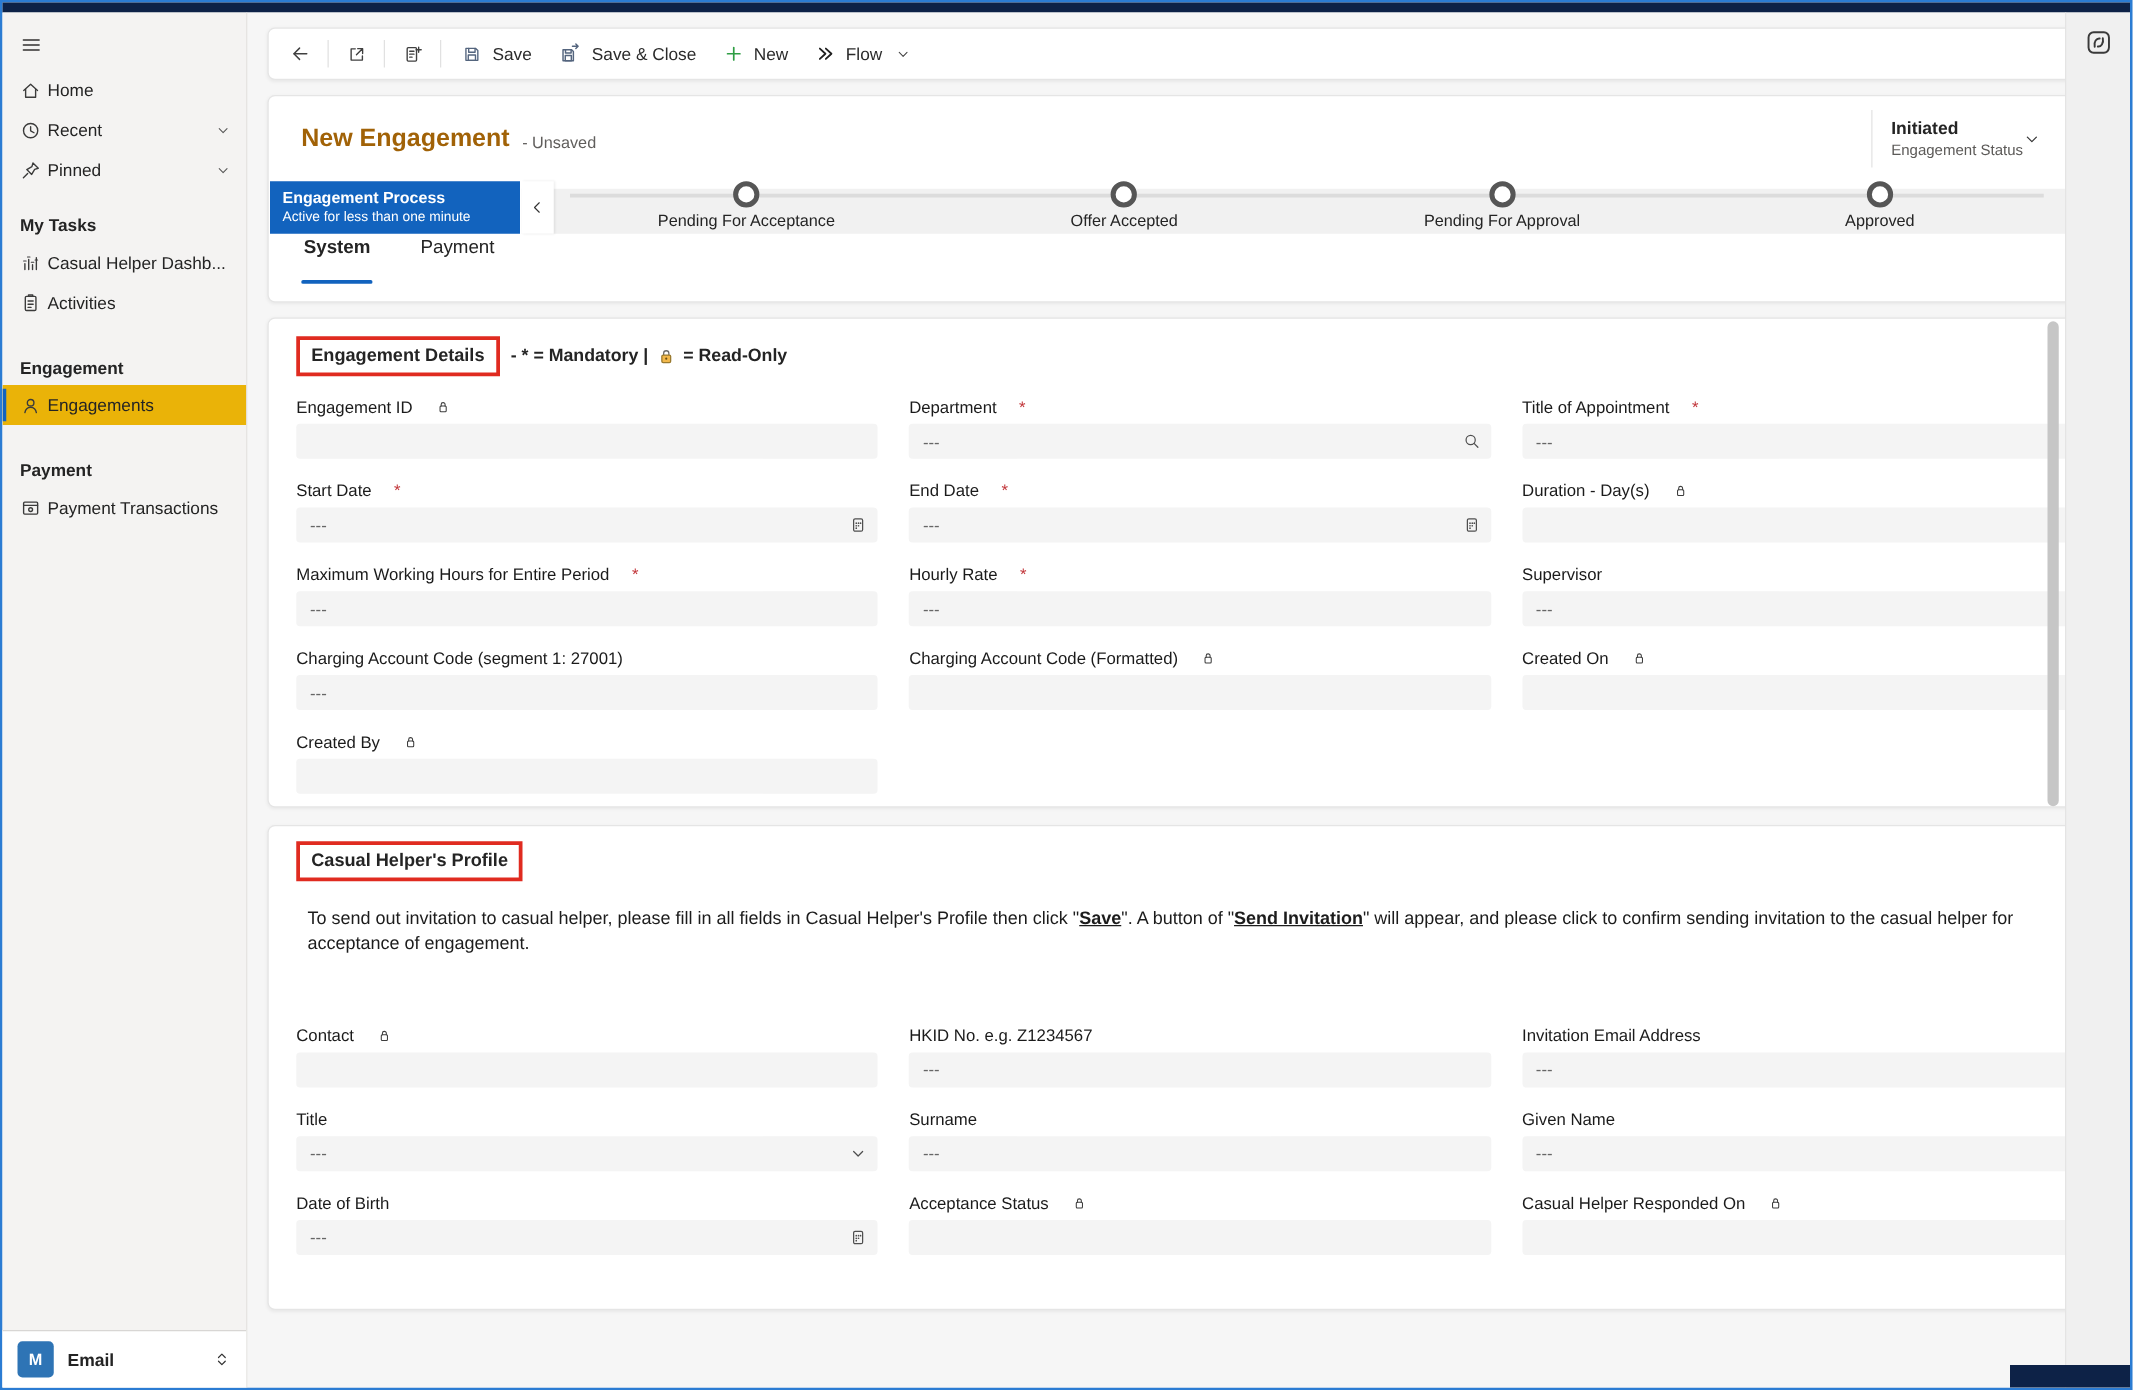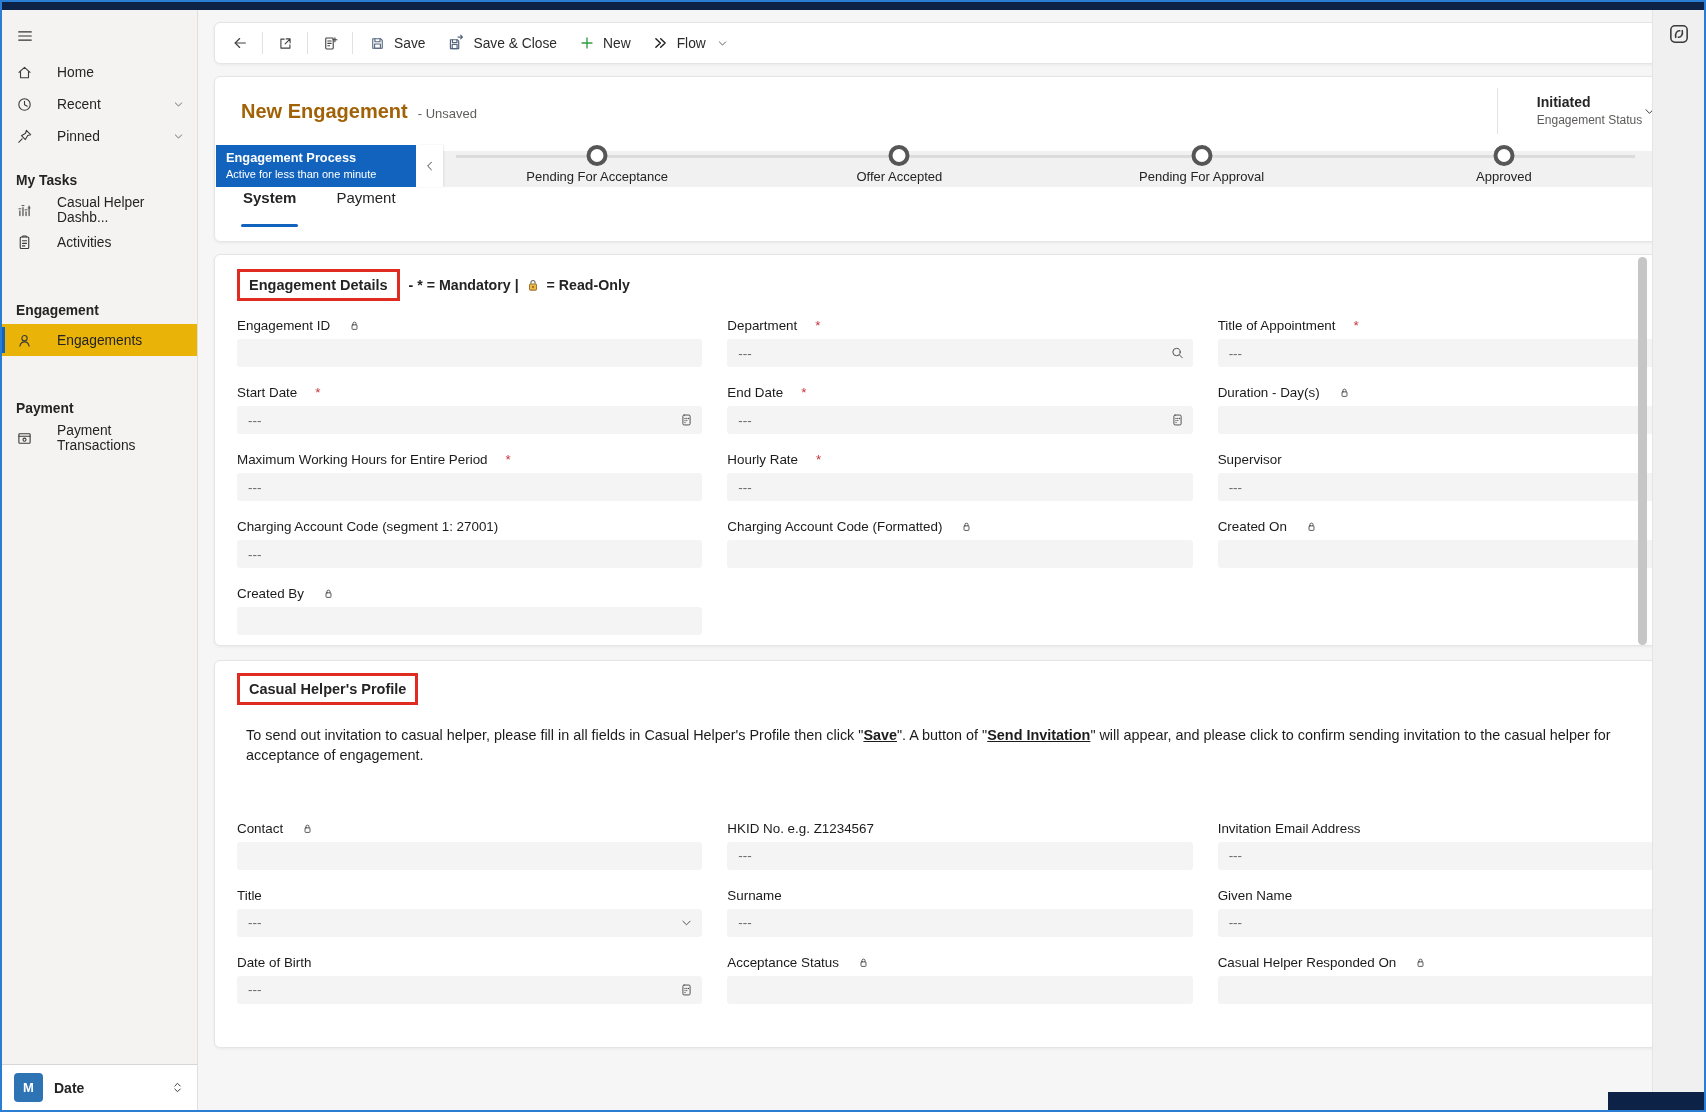--- a/index.html
+++ b/index.html
@@ -6,26 +6,26 @@
   body{width:1706px;height:1112px;position:relative;overflow:hidden;
        font-family:"Liberation Sans",sans-serif;background:#fff;}
   #page{position:absolute;inset:0;border:2px solid #2b7cd3;box-sizing:border-box;background:#f6f6f6;}
   .topbar{position:absolute;top:0;left:0;right:0;height:8px;background:#0d2247;}
 
   
   .sidebar{position:absolute;top:8px;left:0;width:196px;bottom:0;background:#f4f3f2;
            border-right:1px solid #e1dfdd;display:flex;flex-direction:column;box-sizing:border-box;}
   .side-scroll{flex:1;overflow:hidden;padding-top:10px;}
   .burger{width:34px;height:28px;display:flex;align-items:center;justify-content:center;color:#323130;margin:2px 0 6px 6px;border-radius:3px;}
-  .nav-item{height:32px;display:flex;align-items:center;gap:24px;padding:0 12px 0 14px;font-size:13.8px;color:#242424;position:relative;cursor:default;}
+  .nav-item{height:32px;display:flex;align-items:center;gap:5px;padding:0 12px 0 14px;font-size:13.8px;color:#242424;position:relative;cursor:default;}
   .nav-item .ic{color:#3b3b3b;flex:0 0 auto;}
   .nav-item .chev{margin-left:auto;color:#555;}
   .nav-item.selected{background:#eab308;}
   .nav-item.selected::before{content:"";position:absolute;left:0;top:3px;bottom:3px;width:3px;background:#1263BE;}
-  .group-h{font-weight:bold;font-size:13.8px;color:#242424;padding:0 14px;margin-top:38px;height:28px;display:flex;align-items:center;}
+  .group-h{font-weight:bold;font-size:13.8px;color:#242424;padding:0 14px;margin-top:22px;height:28px;display:flex;align-items:center;}
   .group-h.first{margin-top:14px;}
   .side-bottom{height:46px;border-top:1px solid #d8d6d4;background:#fff;display:flex;align-items:center;padding:0 12px;gap:11px;box-sizing:border-box;}
   .avatar{width:29px;height:29px;border-radius:4px;background:#2E74B5;color:#fff;font-weight:bold;font-size:13px;display:flex;align-items:center;justify-content:center;}
   .area-label{font-weight:bold;font-size:14px;color:#242424;}
   .area-chev{margin-left:auto;color:#333;}
 
   
   .rail{position:absolute;top:8px;right:0;width:52px;bottom:0;background:#f0f0f0;border-left:1px solid #e4e4e4;box-sizing:border-box;}
   .copilot-btn{width:34px;height:32px;margin:8px auto 0;display:flex;align-items:center;justify-content:center;color:#3a3a3a;border-radius:5px;}
   .bottom-dark{position:absolute;right:0;bottom:0;width:96px;height:18px;background:#0d2247;}
@@ -45,21 +45,21 @@
   .ic-save{color:#54657e;}
   .ic-plus{color:#2F9E44;}
   .ic-flow{color:#1f1f1f;}
 
   
   .headcard{top:66px;height:166px;}
   .title-row{height:56px;padding:12px 24px 0 26px;display:flex;align-items:center;box-sizing:border-box;}
   .page-title{font-size:20px;font-weight:bold;color:#a16207;}
   .unsaved{margin-left:10px;font-size:13px;color:#605e5c;padding-top:4px;}
   .status{margin-left:auto;border-left:1px solid #e3e3e3;padding-left:15px;width:168px;height:46px;
-          display:flex;align-items:center;justify-content:center;}
+          display:flex;align-items:center;justify-content:flex-start;}
   .status-val{font-size:14px;font-weight:bold;color:#242424;line-height:1.35;}
   .status-lab{font-size:12px;color:#5c5a58;line-height:1.35;}
   .status .chev{color:#333;}
 
   
   .bpf{position:relative;height:56px;margin:0 10px 0 1px;}
   .bpf-track{position:absolute;left:201px;right:4px;top:18px;bottom:2px;background:#f1f1f1;}
   .bpf-line{position:absolute;left:240px;right:60px;top:22px;height:3px;background:#dcdcdc;}
   .bpf-box{position:absolute;left:0;top:12px;width:200px;height:42px;background:#1263BE;color:#fff;
            padding:5px 10px;box-sizing:border-box;}
@@ -181,21 +181,21 @@
               <rect x="3.4" y="4.4" width="13.2" height="11.2" rx="1"></rect>
               <path d="M3.4 7.4 H16.6"></path>
               <circle cx="10" cy="11.4" r="1.8"></circle>
             </svg>
             <span>Payment Transactions</span>
           </div>
         </div>
     </div>
     <div class="side-bottom">
       <div class="avatar">M</div>
-      <div class="area-label">Date</div>
+      <div class="area-label">Email</div>
       <span class="area-chev" id="area-chev">
           <svg viewBox="0 0 20 20" width="15" height="15" fill="none" stroke="currentColor" stroke-width="1.3" stroke-linecap="round" stroke-linejoin="round" class="ic">
             <path d="M6.4 8 L10 4.4 L13.6 8 M6.4 12 L10 15.6 L13.6 12"></path>
           </svg>
         </span>
     </div>
   </div>
 
   <div class="content">
 

